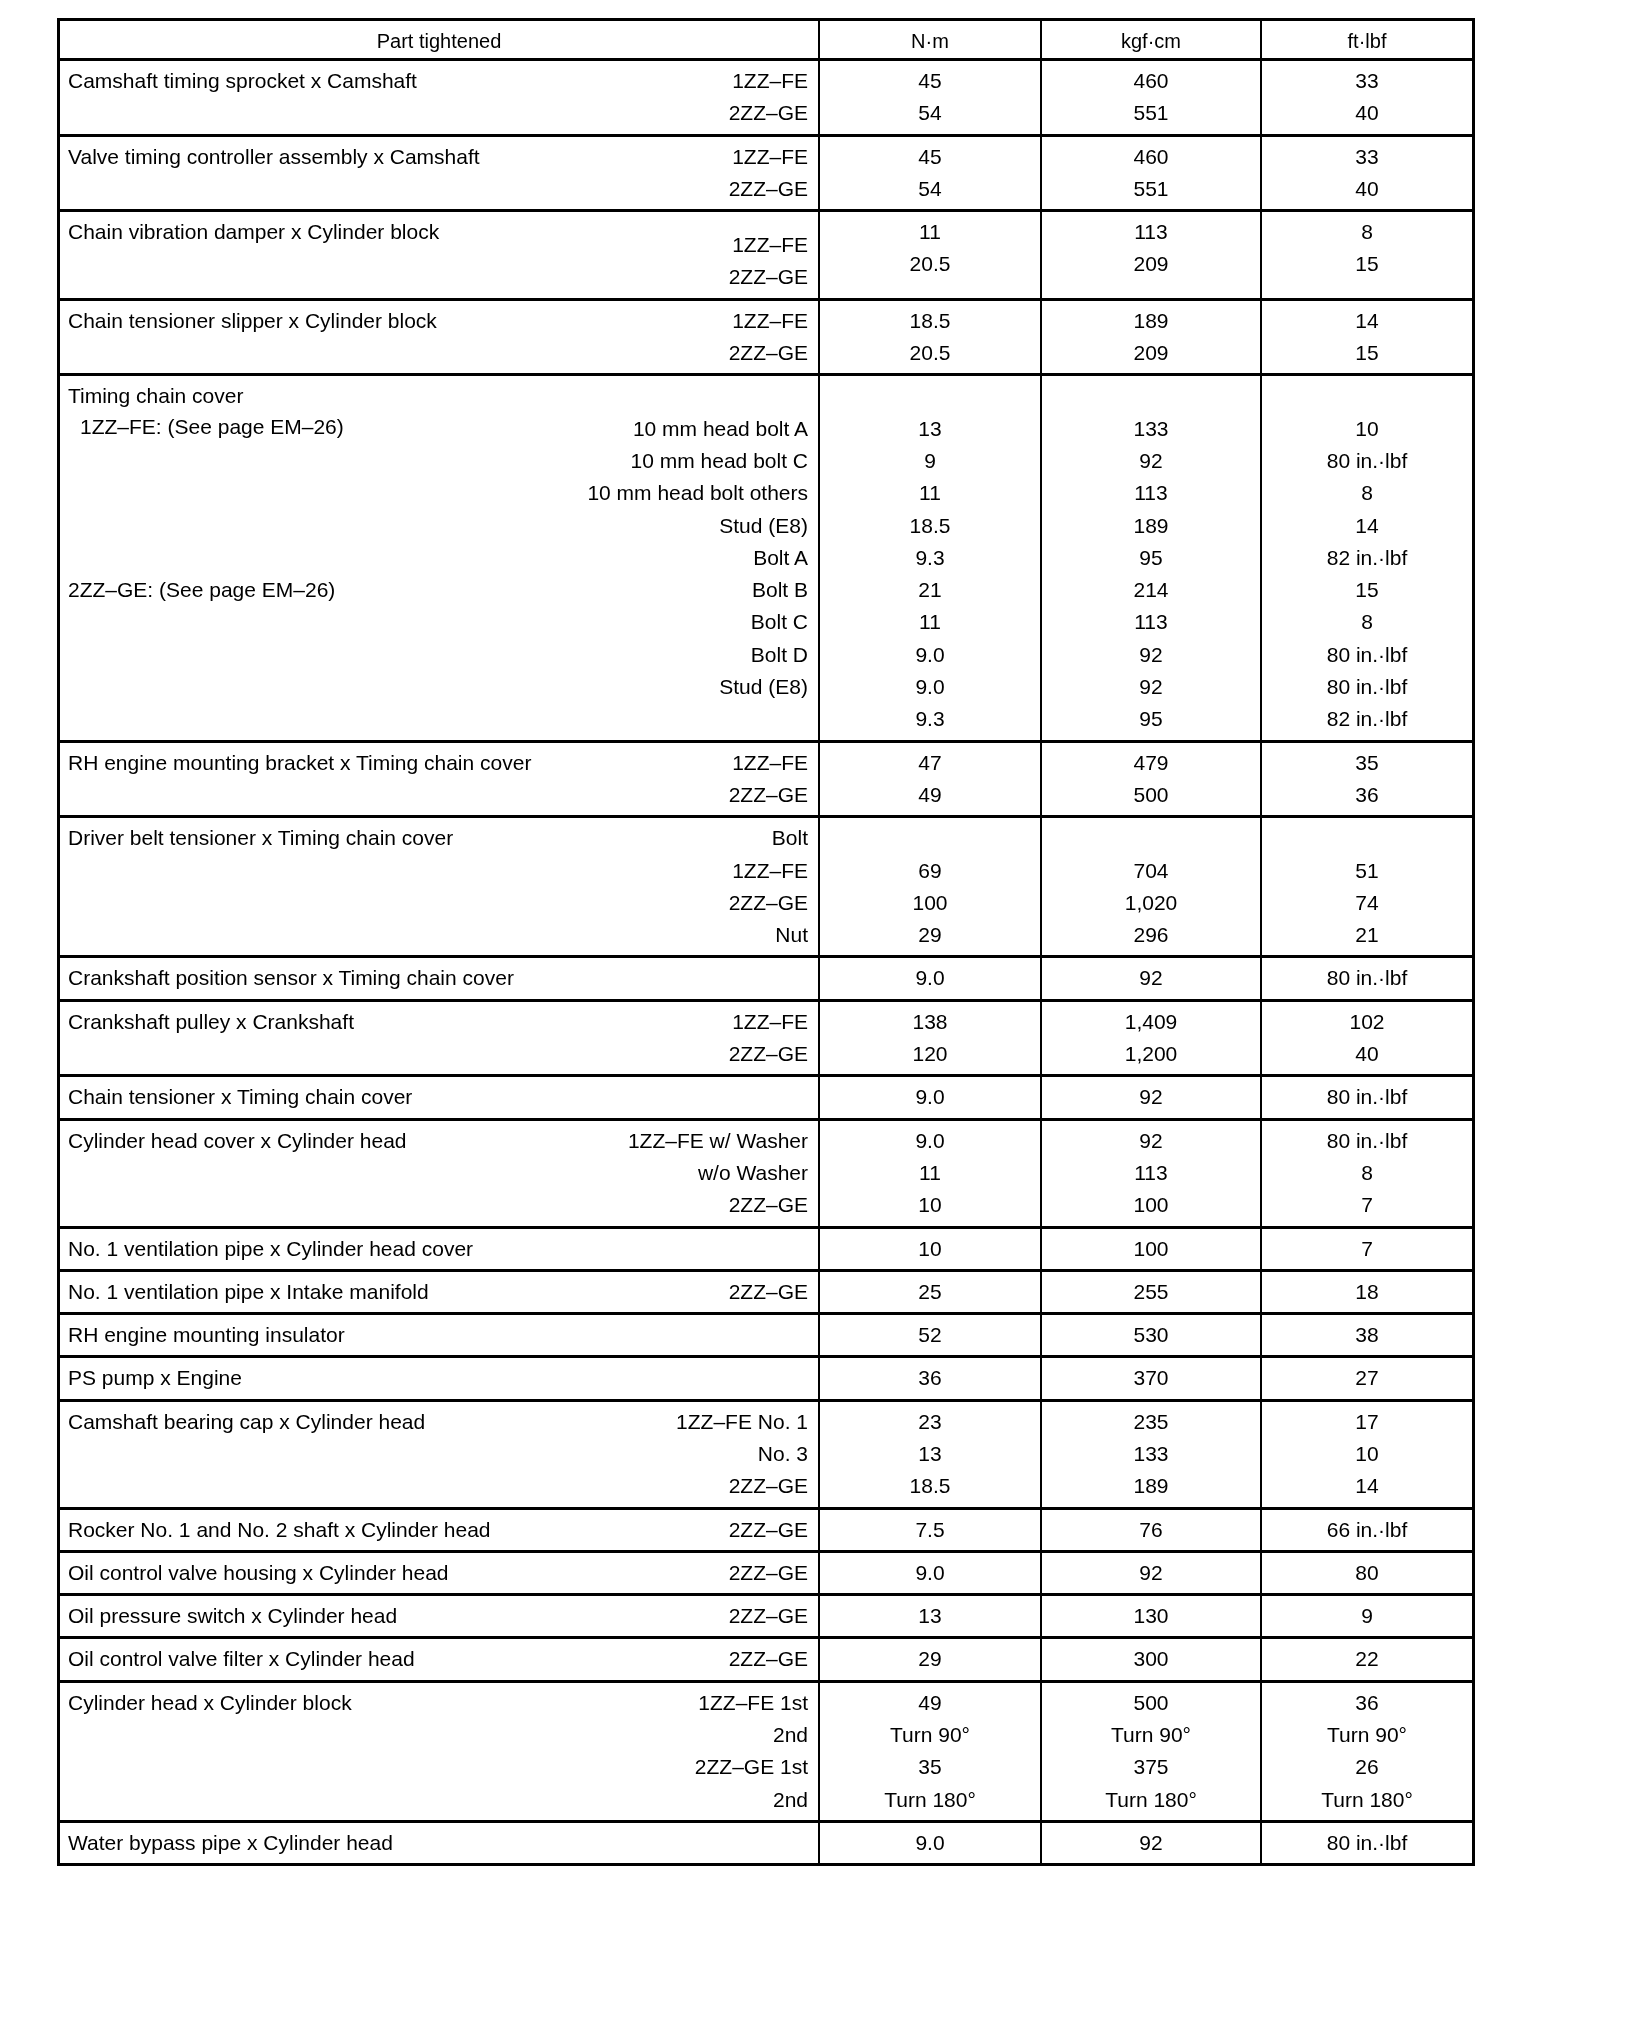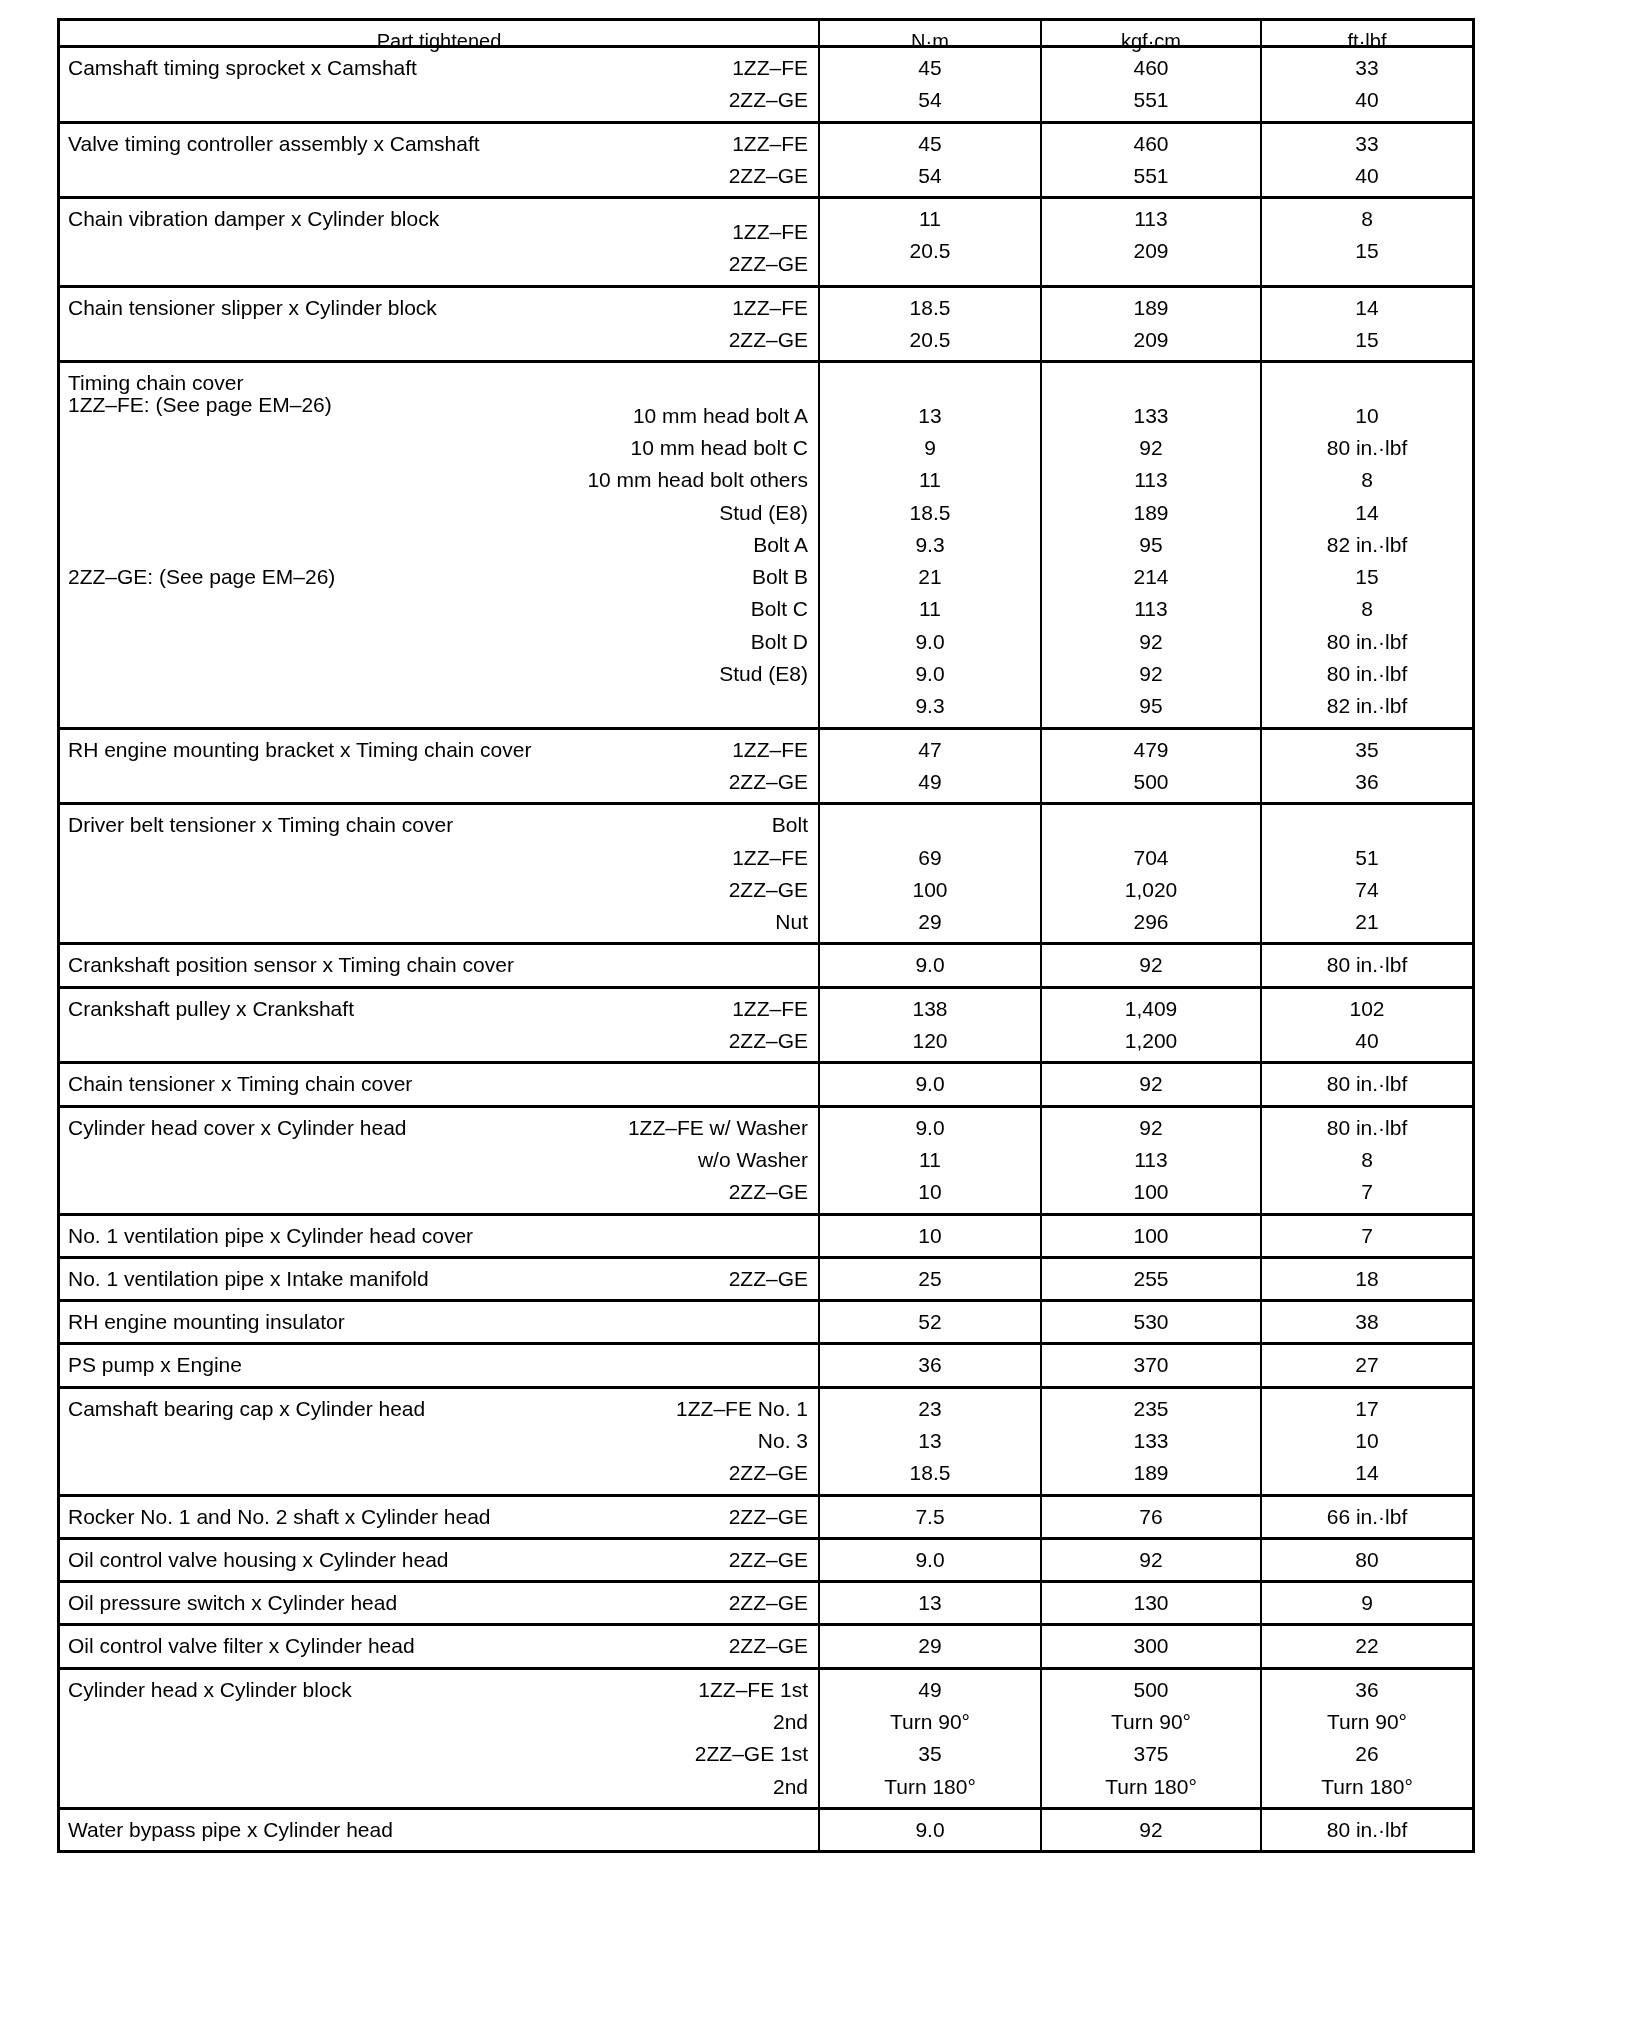--- a/index.html
+++ b/index.html
@@ -7,21 +7,21 @@
          font-family:"Liberation Sans", "DejaVu Sans", sans-serif; color:#000; }
   #torque-table { position:absolute; left:57px; top:18px; width:1418px;
          border:3px solid #000; box-sizing:border-box; }
   .row { display:flex; border-bottom:3px solid #000; box-sizing:border-box; }
   .row:last-child { border-bottom:none; }
   .cell { box-sizing:border-box; }
   .c-part { width:760px; border-right:2px solid #000; position:relative; padding:4px 10px 4px 8px; }
   .c-nm { width:222px; border-right:2px solid #000; }
   .c-kgf { width:220px; border-right:2px solid #000; }
   .c-ft { flex:1; }
-  .header .cell { height:24px; line-height:40px; text-align:center; font-size:20px; }
+  .header .cell { height:37px; line-height:40px; text-align:center; font-size:20px; }
   .header .c-part { padding:0; }
   .line { height:32.3px; line-height:32.3px; font-size:21px; white-space:nowrap; }
   .c-part .name { position:absolute; left:8px; top:4px; line-height:32.3px; font-size:21px; white-space:nowrap; }
   .c-part .line.sub { text-align:right; }
   .valcol { padding:4px 0; }
   .valcol .line { text-align:center; }
   .c-part .name2 { position:absolute; left:8px; line-height:32.3px; font-size:21px; white-space:nowrap; }
 </style>
 </head>
 <body>
@@ -106,21 +106,21 @@
           <div class="line">209</div>
         </div>
         <div class="cell valcol c-ft">
           <div class="line">14</div>
           <div class="line">15</div>
         </div>
       </div>
       <div class="row">
         <div class="cell c-part" style="padding-top: 4px; padding-bottom: 18px;">
           <div class="name">Timing chain cover</div>
-          <div class="name2" style="top: 26px;">1ZZ–FE: (See page EM–26)</div>
+          <div class="name2" style="top: 35px; margin-left: 12px;">1ZZ–FE: (See page EM–26)</div>
           <div class="name2" style="top: 197.8px;">2ZZ–GE: (See page EM–26)</div>
           <div class="line sub"></div>
           <div class="line sub">10 mm head bolt A</div>
           <div class="line sub">10 mm head bolt C</div>
           <div class="line sub">10 mm head bolt others</div>
           <div class="line sub">Stud (E8)</div>
           <div class="line sub">Bolt A</div>
           <div class="line sub">Bolt B</div>
           <div class="line sub">Bolt C</div>
           <div class="line sub">Bolt D</div>

